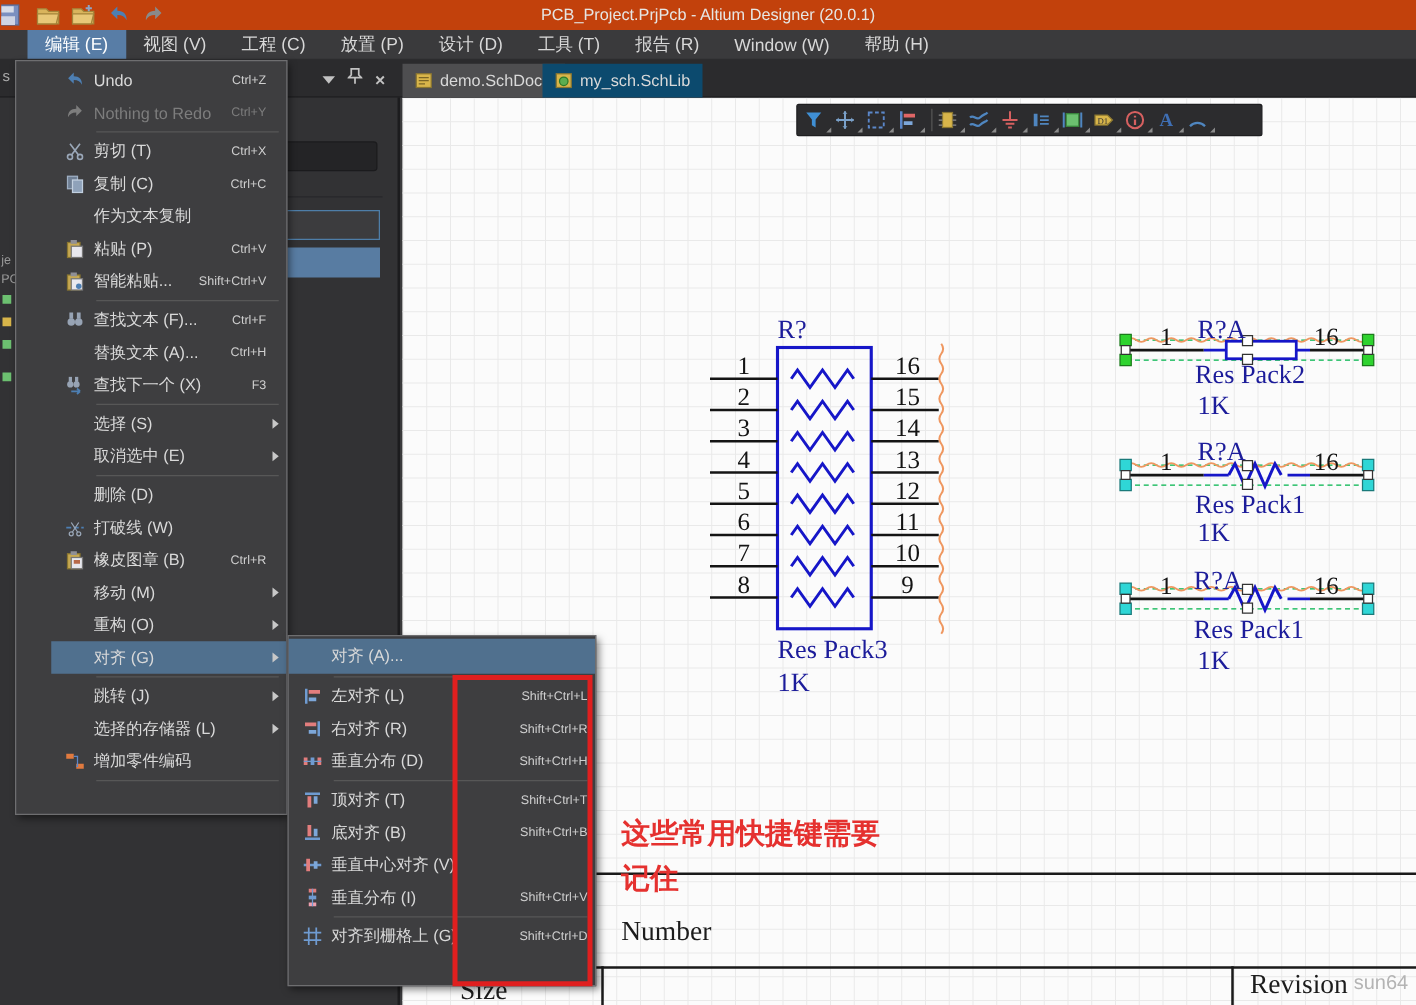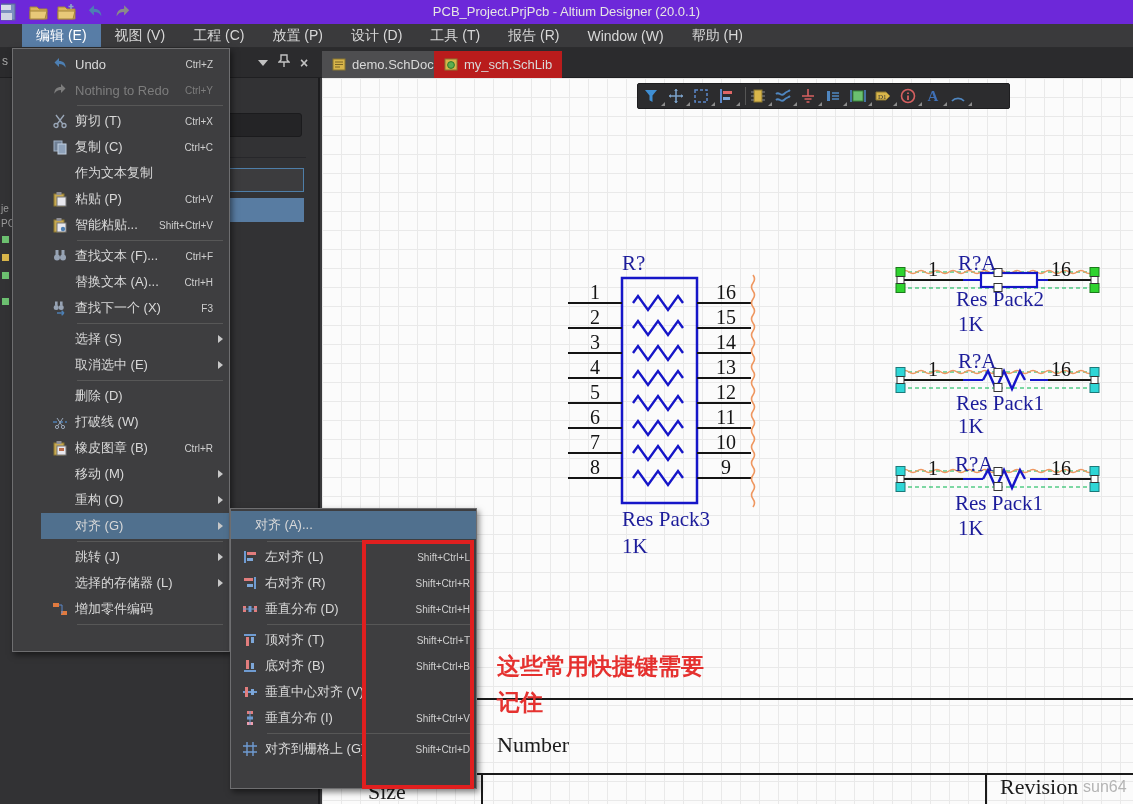--- a/index.html
+++ b/index.html
@@ -2,37 +2,37 @@
 <html><head>
 <meta charset="utf-8">
 <style>
   html,body{margin:0;padding:0;background:#222;}
   *{box-sizing:border-box;}
   #app{position:relative;width:1133px;height:804px;overflow:hidden;
        font-family:"Liberation Sans",sans-serif;background:#3a3a3c;}
   .abs{position:absolute;}
 
   
-  #titlebar{left:0;top:0;width:1133px;height:24px;background:#6d28d9;display:flex;align-items:center;}
+  #titlebar{left:0;top:0;width:1133px;height:24px;background:#c2410c;display:flex;align-items:center;}
   #qat{position:absolute;left:0;top:1px;display:flex;gap:6px;align-items:center;}
   #qat .qi{width:22px;height:22px;display:flex;align-items:center;justify-content:center;}
   #win-title{position:absolute;left:0;top:0;width:100%;text-align:center;color:#e6e6e4;font-size:13px;line-height:24px;}
 
   
   #menubar{left:0;top:24px;width:1133px;height:24px;background:#3a3a3c;border-bottom:1px solid #2c2c2e;display:flex;align-items:stretch;padding-left:22px;}
   .mb-item{padding:0 14px;display:flex;align-items:center;color:#d8d8d8;font-size:14px;white-space:nowrap;cursor:default;}
   .mb-item.active{background:#587da6;color:#fff;}
 
   
   #tabband{left:0;top:48px;width:1133px;height:30px;background:#2b2b2d;border-bottom:1px solid #1f1f21;}
   .panel-btns{position:absolute;left:258px;top:6px;display:flex;gap:10px;align-items:center;}
   .tri-down{width:0;height:0;border-top:6px solid #c2c2c2;border-left:5px solid transparent;border-right:5px solid transparent;}
   .tab{position:absolute;top:3px;height:27px;display:flex;align-items:center;gap:6px;padding:0 10px;font-size:13px;color:#d9d9d9;}
   #tab-demo{left:322px;background:#4e4e50;}
-  #tab-schlib{left:434px;background:#b91c1c;}
+  #tab-schlib{left:434px;background:#0c4a6e;}
 
   
   #panel{left:0;top:48px;width:320px;height:756px;background:#323234;border-right:2px solid #1c1c1e;}
   .pitem{position:absolute;}
 
   
   #canvas{left:322px;top:78px;width:811px;height:726px;background:#fbfbfb;
     background-image:linear-gradient(#e9e9e9 1px,transparent 1px),linear-gradient(90deg,#e9e9e9 1px,transparent 1px);
     background-size:19px 19px;}
   .sheetline{position:absolute;background:#1a1a1a;}
@@ -56,21 +56,21 @@
   #alignmenu{left:230px;top:508px;width:247px;height:281px;}
   .mrow{display:flex;align-items:center;height:26px;padding:0 6px 0 4px;flex:0 0 26px;}
   .mrow.hl{background:#50708e;}
   .mic{flex:0 0 30px;display:flex;justify-content:center;align-items:center;}
   .mlabel{flex:1;color:#d9d9d9;font-size:13px;white-space:nowrap;overflow:hidden;}
   .msc{color:#cfcfcf;font-size:10px;margin-left:8px;white-space:nowrap;}
   .marr{flex:0 0 10px;display:flex;justify-content:flex-end;}
   .marr.show::after{content:"";width:0;height:0;border-left:5px solid #c8c8c8;border-top:4px solid transparent;border-bottom:4px solid transparent;}
   .mrow.dis .mlabel,.mrow.dis .msc{color:#7d7d7d;}
   .msep{height:1px;background:#575757;margin:2px 6px 2px 36px;flex:0 0 1px;}
-  .menu-head .mlabel{margin-left:20px;}
+  .menu-head .mlabel{margin-left:30px;}
   #alignmenu .mrow{height:26px;flex-basis:26px;}
   #alignmenu .mrow.menu-head{height:28px;flex-basis:28px;}
 
   
   #redrect{left:362px;top:540px;width:112px;height:249px;border:4px solid #e01f1f;z-index:60;}
 
   
   #canvas{z-index:1}
   .canvas-el{z-index:5}
   #activebar{z-index:8}

